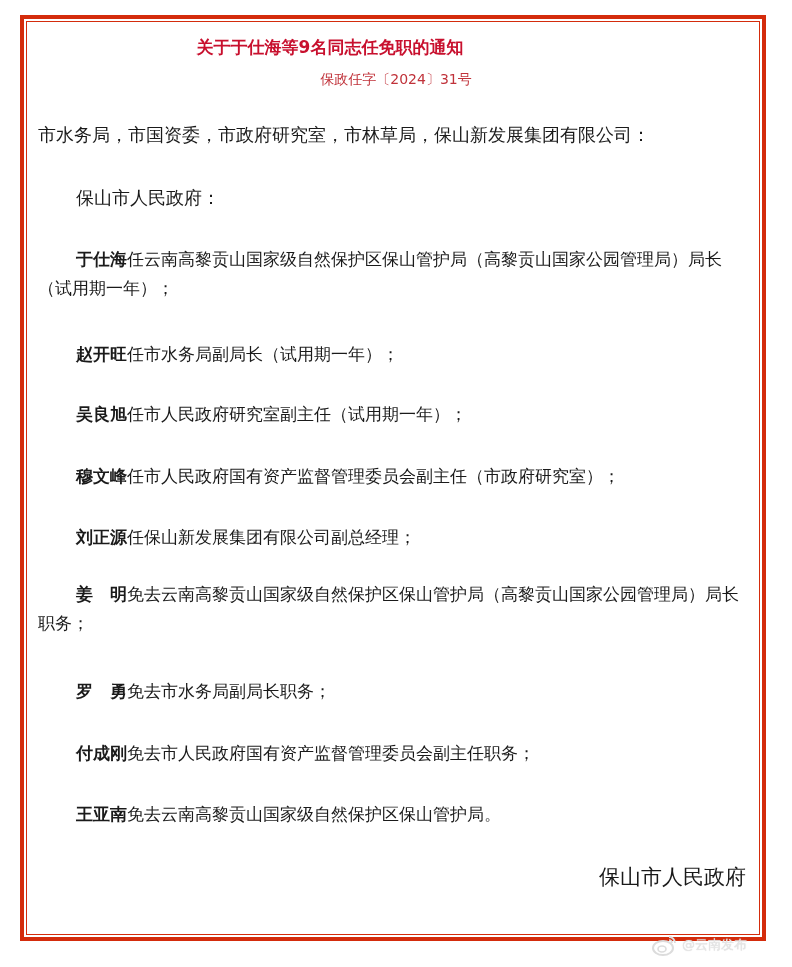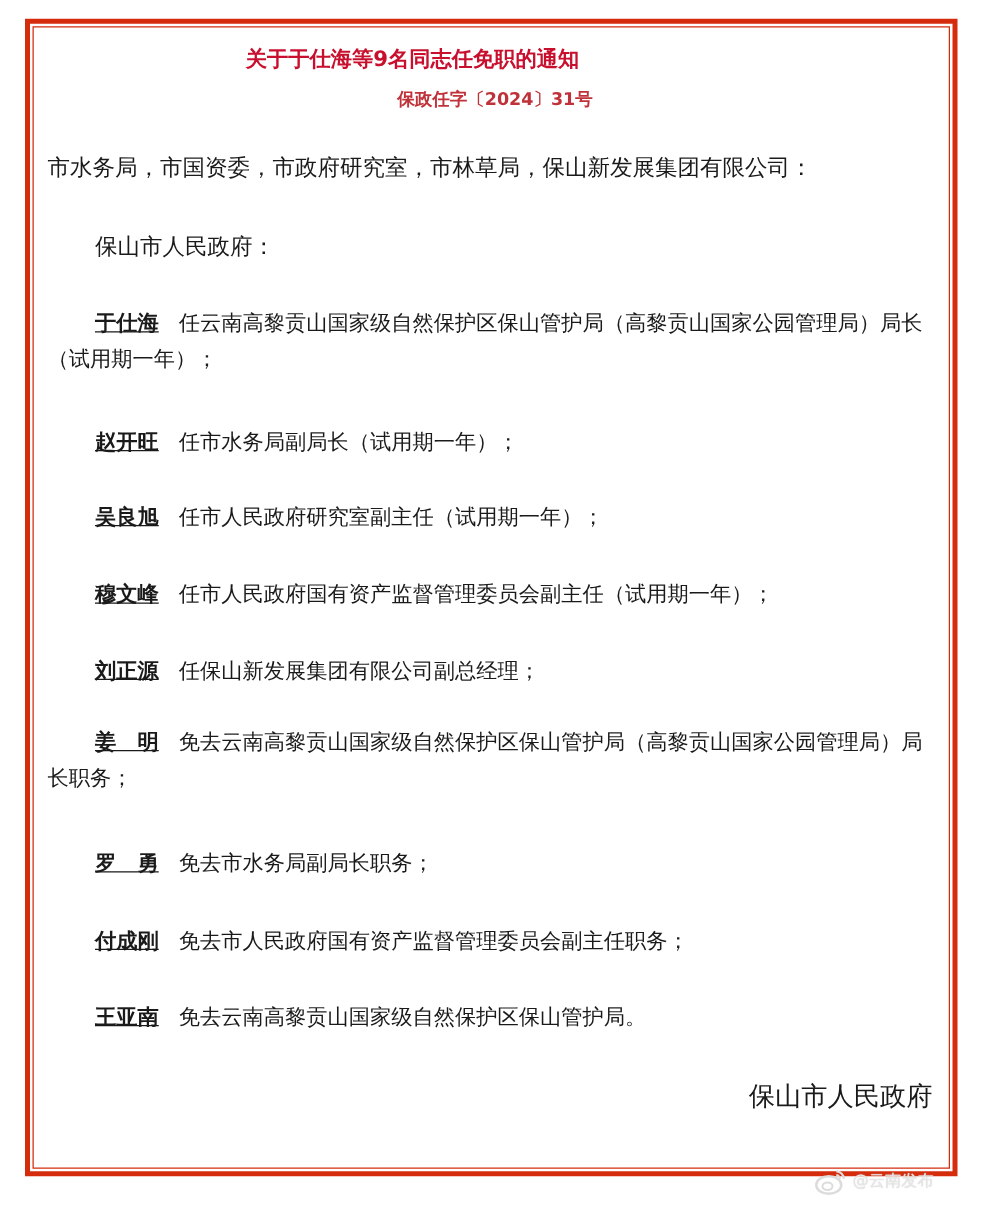--- a/index.html
+++ b/index.html
@@ -50,21 +50,20 @@
       letter-spacing: 0px;
     }
     .doc-number {
       position: absolute;
       left: 0;
       width: 792px;
       top: 71px;
       text-align: center;
       font-size: 14px;
       color: #c0323a;
-      font-weight: bold;
     }
     .line {
       position: absolute;
       font-size: 18px;
       line-height: 20px;
       white-space: nowrap;
       color: #1a1a1a;
     }
     .addressee { left: 38px; top: 125px; }
     .decision  { left: 76px; top: 188px; }
@@ -74,22 +73,21 @@
       width: 710px;
       font-size: 17px;
       line-height: 29px;
       text-indent: 38px;
       color: #1a1a1a;
     }
     .entry .name {
       font-weight: bold;
       display: inline-block;
       text-indent: 0;
-      margin-right: 16px;
-      text-decoration: underline;
+      margin-right: 0;
     }
     .entry .action {
       text-indent: 0;
     }
     .signature {
       position: absolute;
       right: 46px;
       top: 862px;
       text-align: right;
       font-size: 21px;
@@ -127,21 +125,21 @@
   <div class="entry" style="top:245px;">
     <span class="name">于仕海</span><span class="action">任云南高黎贡山国家级自然保护区保山管护局（高黎贡山国家公园管理局）局长（试用期一年）；</span>
   </div>
   <div class="entry" style="top:340px;">
     <span class="name">赵开旺</span><span class="action">任市水务局副局长（试用期一年）；</span>
   </div>
   <div class="entry" style="top:400px;">
     <span class="name">吴良旭</span><span class="action">任市人民政府研究室副主任（试用期一年）；</span>
   </div>
   <div class="entry" style="top:462px;">
-    <span class="name">穆文峰</span><span class="action">任市人民政府国有资产监督管理委员会副主任（试用期一年）；</span>
+    <span class="name">穆文峰</span><span class="action">任市人民政府国有资产监督管理委员会副主任（市政府研究室）；</span>
   </div>
   <div class="entry" style="top:523px;">
     <span class="name">刘正源</span><span class="action">任保山新发展集团有限公司副总经理；</span>
   </div>
   <div class="entry" style="top:580px;">
     <span class="name">姜　明</span><span class="action">免去云南高黎贡山国家级自然保护区保山管护局（高黎贡山国家公园管理局）局长职务；</span>
   </div>
   <div class="entry" style="top:677px;">
     <span class="name">罗　勇</span><span class="action">免去市水务局副局长职务；</span>
   </div>

